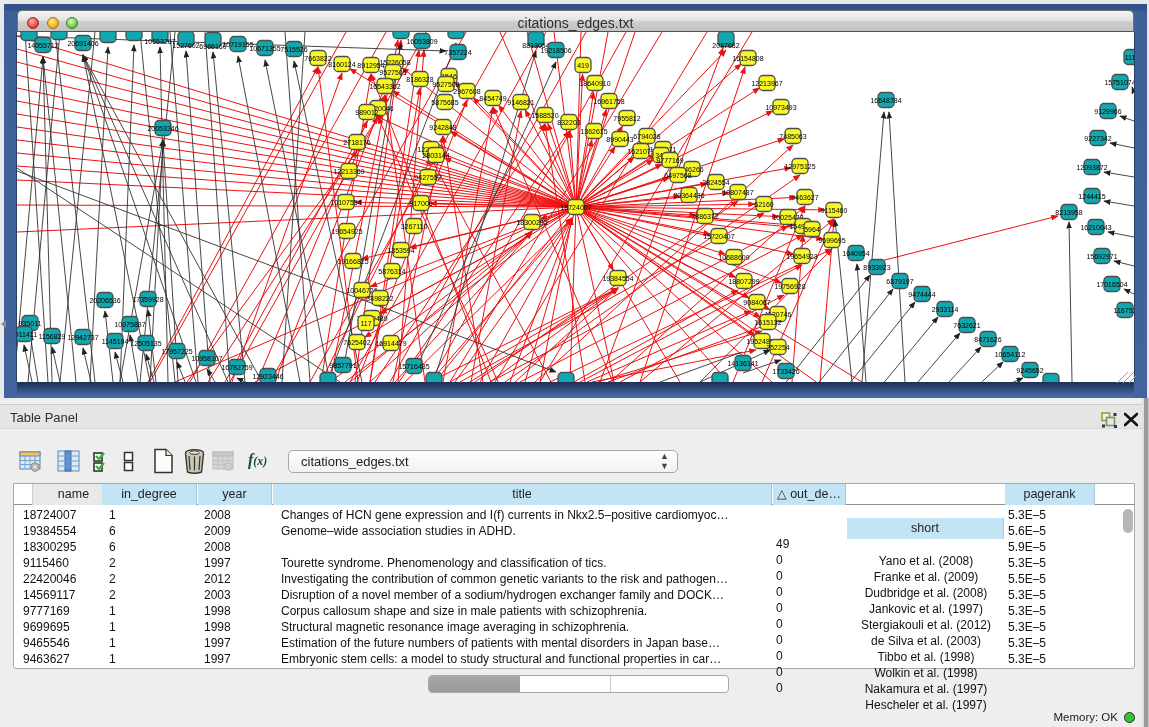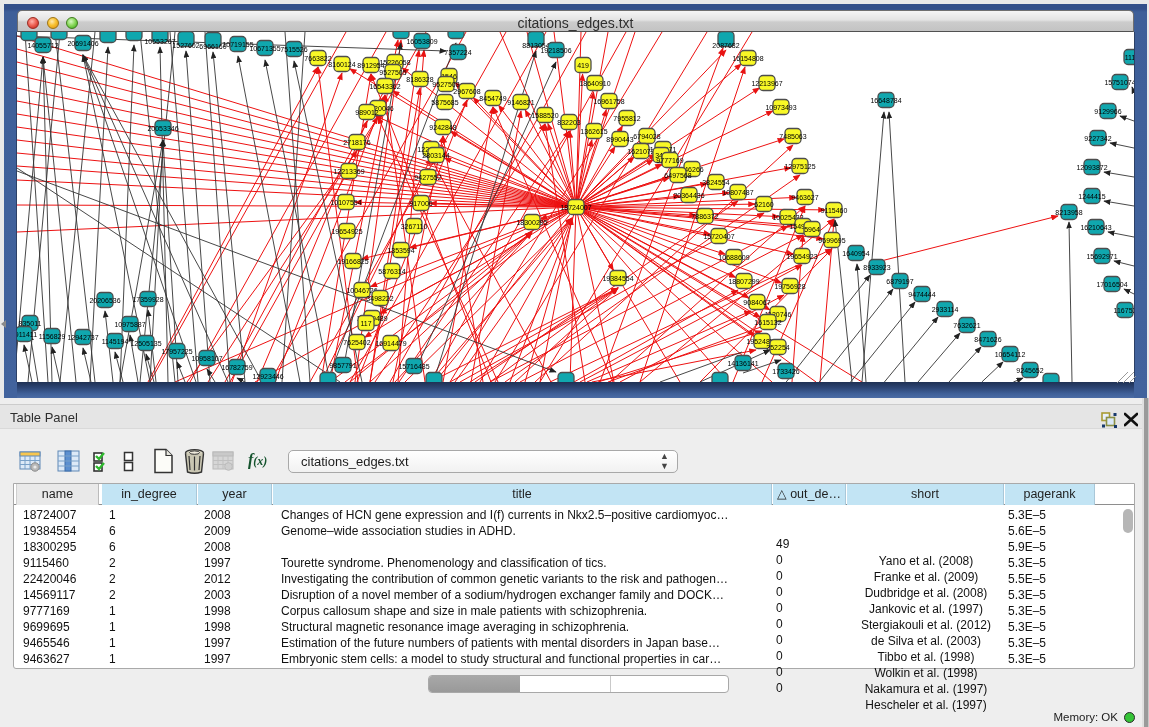--- a/index.html
+++ b/index.html
@@ -662,26 +662,26 @@
     <rect x="1" y="2" width="20" height="4" fill="#bdbdbd" stroke="#a8a8a8"></rect>
     <path d="M1,10.5 h20 M1,14.5 h20 M6,6 v13 M11,6 v13 M16,6 v13" stroke="#b1b1b1"></path>
     <circle cx="16.5" cy="16.5" r="3.8" fill="#c4c4c4" stroke="#ababab"></circle>
   </svg>
 
   <div style="position:absolute;left:248px;top:451px;font-size:16px;color:#14532d;font-style:italic;font-weight:bold;font-family:'Liberation Serif',serif;">f<span style="font-size:12px;">(x)</span></div>
 </div>
 <div id="combo">citations_edges.txt<div class="ar">▲<br>▼</div></div>
 <div id="tablebox">
   <div id="thead">
-    <div class="h0" style="left:2px;width:83px;text-align:center;">name</div>
+    <div class="h0" style="left:18px;width:83px;text-align:center;">name</div>
     <div style="left:88px;width:95px;">in_degree</div>
     <div style="left:184px;width:74px;">year</div>
     <div style="left:259px;width:499px;">title</div>
     <div style="left:759px;width:73px;">△ out_de…</div>
-    <div style="left:833px;width:157px;">short</div>
+    <div style="left:833px;width:157px;margin-top:34px;">short</div>
     <div style="left:991px;width:90px;">pagerank</div>
   </div>
   <div style="position:absolute;left:0;top:23px;">
     <div class="tr" style="top:0px">
         <div class="c0">18724007</div>
         <div class="c1">1</div>
         <div class="c2">2008</div>
         <div class="c3">Changes of HCN gene expression and I(f) currents in Nkx2.5–positive cardiomyoc…</div>
         <div class="c4">49</div>
         <div class="c5">Yano et al. (2008)</div>

